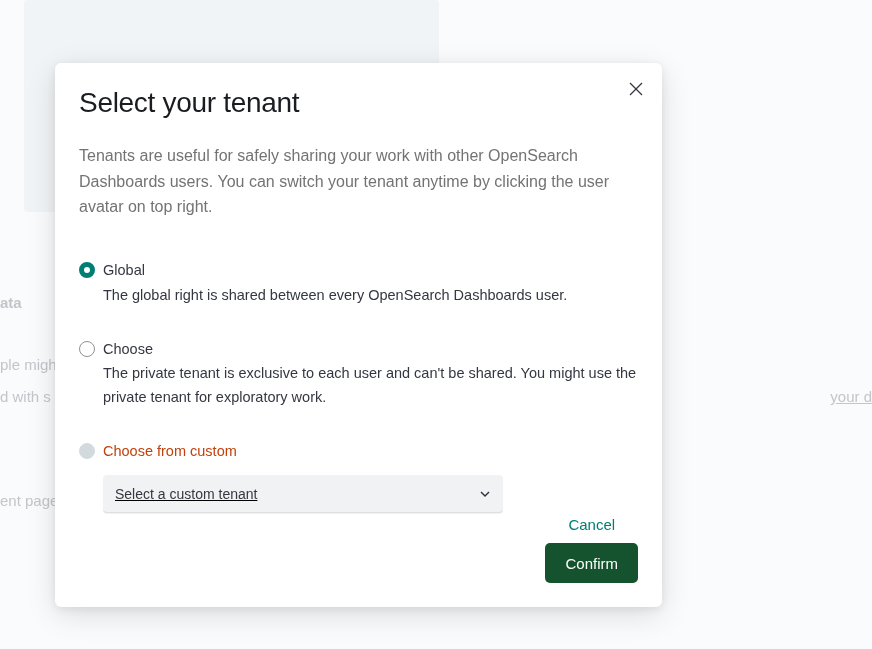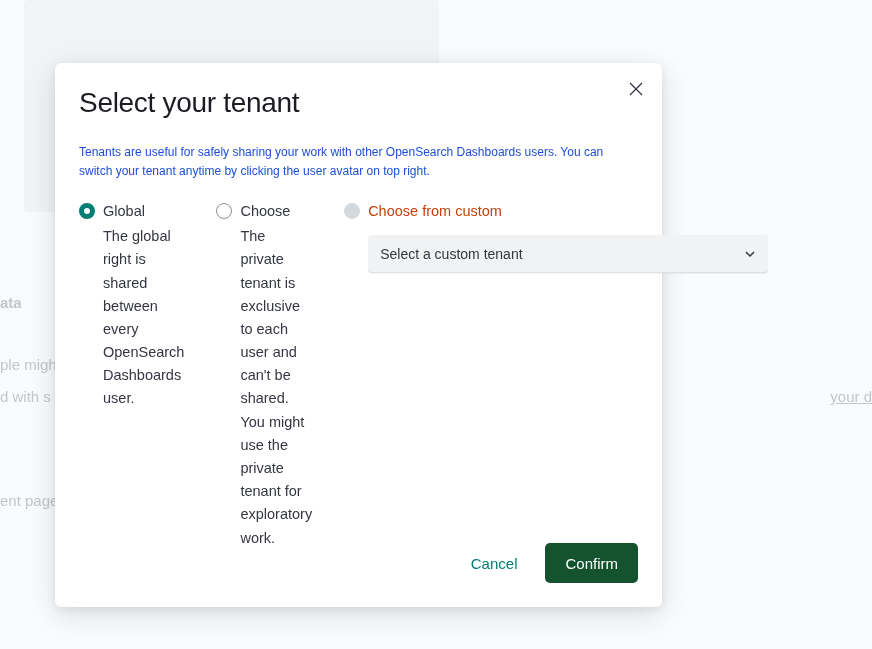--- a/index.html
+++ b/index.html
@@ -90,29 +90,29 @@
 
     .modal-title {
       font-size: 28px;
       font-weight: 400;
       color: #1a1c21;
       letter-spacing: -0.3px;
       margin-bottom: 24px;
     }
 
     .modal-desc {
-      font-size: 12px;
+      font-size: 16px;
       line-height: 1.6;
-      color: #1d4ed8;
-      margin-bottom: 20px;
+      color: #737373;
+      margin-bottom: 40px;
     }
 
     .radio-group {
       display: flex;
-      flex-direction: row;
+      flex-direction: column;
       gap: 32px;
     }
 
     .radio-item {
       display: flex;
       gap: 8px;
       align-items: flex-start;
     }
 
     .radio-circle {
@@ -164,38 +164,39 @@
       height: 38px;
       background: #f1f2f3;
       border: none;
       box-shadow: inset 0 -2px 0 -1px rgba(0,0,0,0.08), 0 1px 1px rgba(0,0,0,0.05);
       border-radius: 4px;
       display: flex;
       align-items: center;
       justify-content: space-between;
       padding: 0 12px;
       cursor: pointer;
+      text-decoration: underline;
     }
 
     .custom-select-text {
       font-size: 14px;
       color: #343741;
     }
 
     .chevron {
       color: #343741;
     }
 
     .modal-footer {
       position: absolute;
       bottom: 24px;
       right: 24px;
       display: flex;
-      gap: 16px;
-      align-items: center;
+      align-items: center;
+      flex-direction: column;
     }
 
     .btn-cancel {
       background: none;
       border: none;
       color: #017d73;
       font-size: 15px;
       cursor: pointer;
       padding: 10px 12px;
     }

